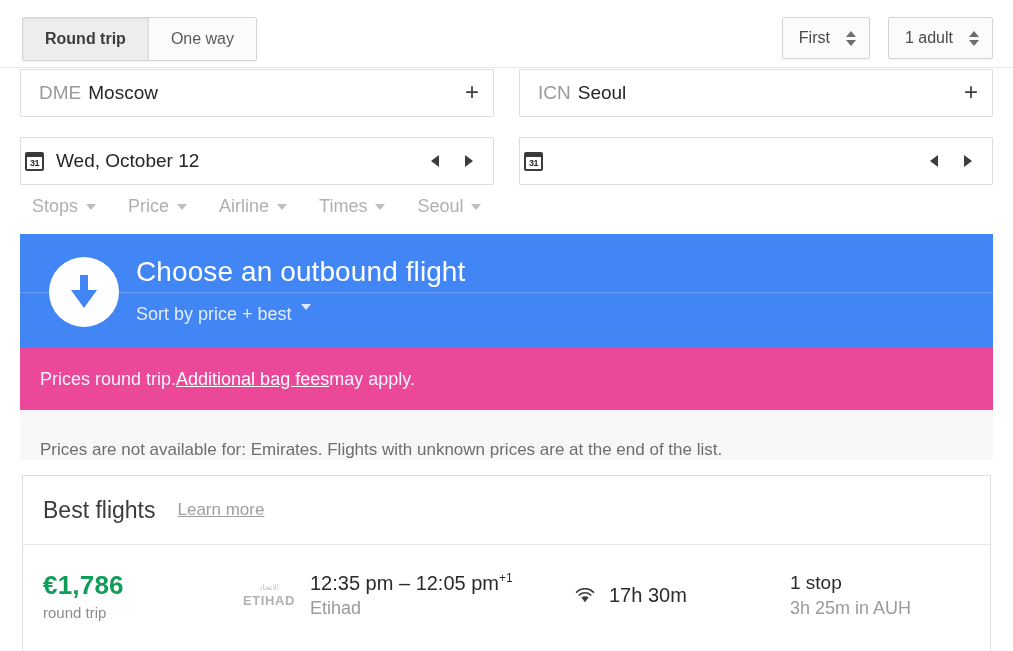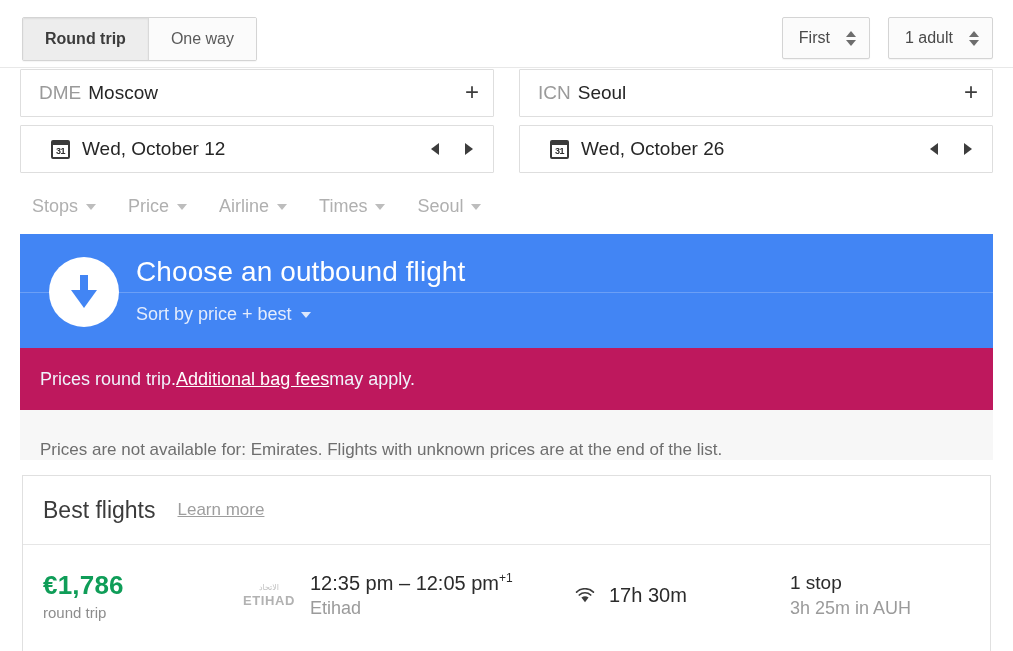--- a/index.html
+++ b/index.html
@@ -45,34 +45,34 @@
     box-shadow: 0 1px 1px rgba(0,0,0,0.04);
   }
   .stepper-box .lbl { margin-right: 16px; white-space: nowrap; }
   .spin { display: flex; flex-direction: column; align-items: center; line-height: 0; }
   .spin .up, .spin .dn { width: 0; height: 0; border-left: 5px solid transparent; border-right: 5px solid transparent; }
   .spin .up { border-bottom: 6px solid #6d6d6d; margin-bottom: 3px; }
   .spin .dn { border-top: 6px solid #6d6d6d; }
 
   
   .fields { position: absolute; left: 0; top: 69px; width: 1013px; }
-  .frow { display: flex; gap: 25px; padding: 0 20px; margin-bottom: 8px; }
+  .frow { display: flex; gap: 25px; padding: 0 20px; margin-bottom: 20px; }
   .field {
     flex: 1 1 0; height: 48px;
     border: 1px solid #dedede; background: #fff; border-radius: 1px;
     display: flex; align-items: center; padding: 0 14px 0 18px;
     font-size: 19px; color: #222; cursor: text; position: relative;
   }
   .field .code { color: #9a9a9a; margin-right: 7px; }
   .field .city { color: #262626; }
   .field .plus {
     margin-left: auto; font-size: 24px; color: #3c3c3c; line-height: 1;
     padding-bottom: 3px; cursor: pointer; font-weight: 500;
   }
-  .datefield { cursor: pointer; padding-left: 30px; }
+  .datefield { cursor: pointer; padding-left: 4px; }
   .cal-icon {
     width: 19px; height: 19px; border: 2px solid #3a3a3a; border-radius: 2px;
     margin-right: 12px; position: relative; flex: 0 0 auto;
     display: flex; align-items: flex-end; justify-content: center;
     font-size: 9px; font-weight: bold; color: #2b2b2b; line-height: 10px;
     background: #fff;
   }
   .cal-icon::before {
     content: ""; position: absolute; left: -1px; right: -1px; top: -1px; height: 4px;
     background: #3a3a3a;
@@ -108,29 +108,29 @@
   .dl-arrow {
     position: absolute; left: 50%; top: 50%; transform: translate(-50%,-50%);
     width: 26px; height: 34px;
   }
   .blue-title {
     position: absolute; left: 116px; top: 22px;
     font-size: 28px; color: #ffffff; font-weight: normal; letter-spacing: 0.1px;
   }
   .sort-row {
     position: absolute; left: 116px; top: 70px;
-    display: flex; align-items: center; gap: 9px;
+    display: flex; gap: 9px;
     font-size: 18px; color: #e3ecfd; cursor: pointer;
   }
   .caret-w { width: 0; height: 0; border-left: 5px solid transparent; border-right: 5px solid transparent; border-top: 6px solid #dce7fc; }
 
   
   .bag-band {
     position: absolute; left: 20px; top: 348px; width: 973px; height: 62px;
-    background: #be185d;
+    background: #ec4899;
     display: flex; align-items: center; padding-left: 20px;
     font-size: 18px; color: #f0f3fb;
   }
   .bag-band a { color: #ffffff; text-decoration: underline; cursor: pointer; }
 
   
   .notice {
     position: absolute; left: 20px; top: 410px; width: 973px; height: 50px;
     background: #f7f7f7;
     display: flex; align-items: flex-end; padding-left: 20px;
@@ -228,21 +228,20 @@
         <span class="date-text">Wed, October 12</span>
         <span class="arrows">
           <span class="arr-l"></span>
           <span class="arr-r"></span>
         </span>
       </div>
       <div class="field datefield">
         <span class="cal-icon">
           <span>31</span>
         </span>
-        <span class="date-text">Wed, October 26</span>
         <span class="arrows">
           <span class="arr-l"></span>
           <span class="arr-r"></span>
         </span>
       </div>
     </div>
   </div>
 
   <div class="filters">
     <div class="filter-item">

